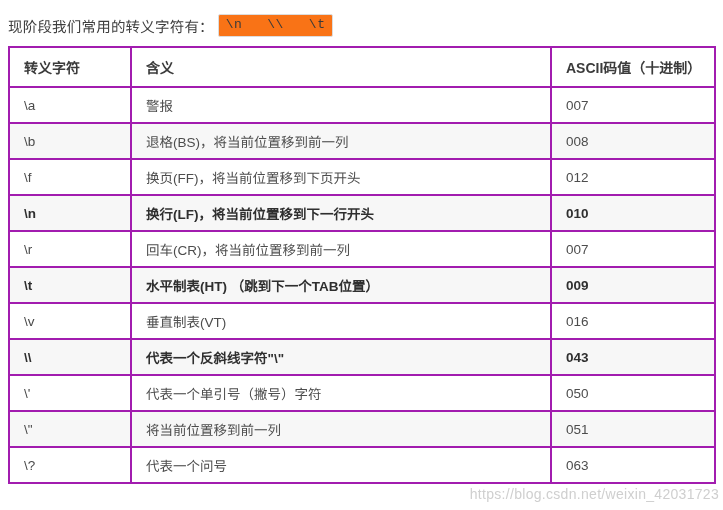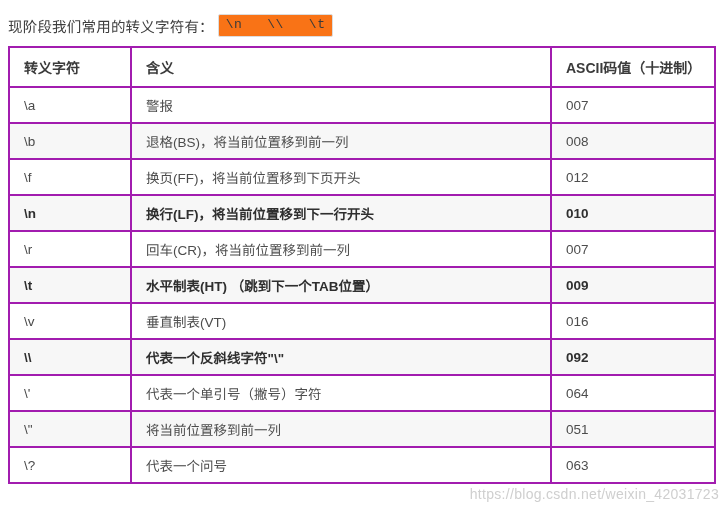--- a/index.html
+++ b/index.html
@@ -164,26 +164,26 @@
           <td class="col-ascii">009</td>
         </tr>
         <tr>
           <td class="col-char">\v</td>
           <td class="col-meaning">垂直制表(VT)</td>
           <td class="col-ascii">016</td>
         </tr>
         <tr class="bold-row">
           <td class="col-char">\\</td>
           <td class="col-meaning">代表一个反斜线字符"\"</td>
-          <td class="col-ascii">092</td>
+          <td class="col-ascii">043</td>
         </tr>
         <tr>
           <td class="col-char">\'</td>
           <td class="col-meaning">代表一个单引号（撇号）字符</td>
-          <td class="col-ascii">064</td>
+          <td class="col-ascii">050</td>
         </tr>
         <tr>
           <td class="col-char">\"</td>
           <td class="col-meaning">将当前位置移到前一列</td>
           <td class="col-ascii">051</td>
         </tr>
         <tr>
           <td class="col-char">\?</td>
           <td class="col-meaning">代表一个问号</td>
           <td class="col-ascii">063</td>

